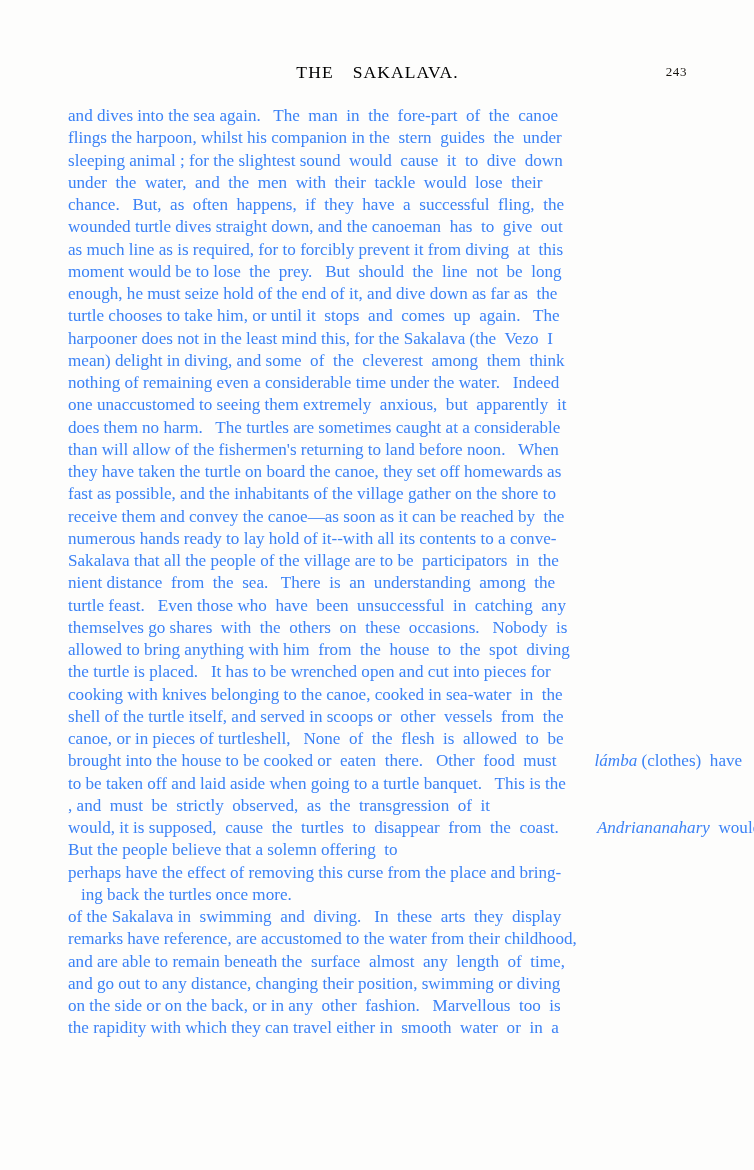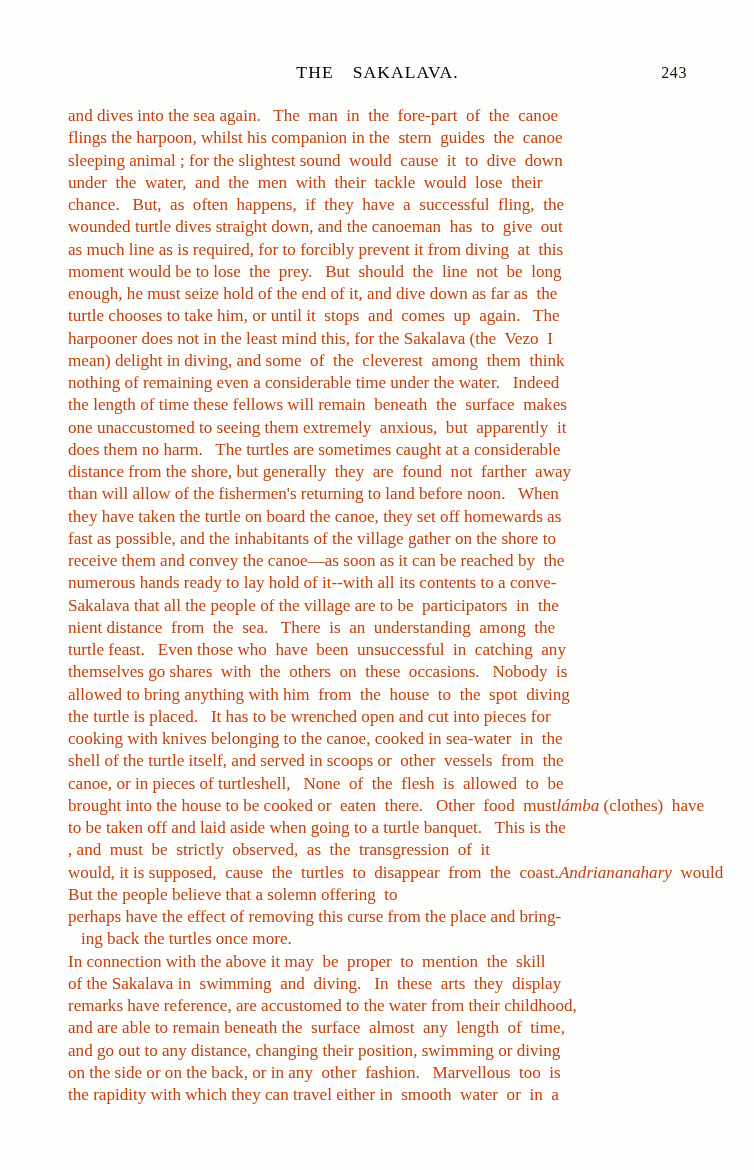--- a/index.html
+++ b/index.html
@@ -34,76 +34,75 @@
     font-size: 17.5px;
     letter-spacing: 1.1px;
     word-spacing: 4px;
     color: #000000;
     white-space: pre;
   }
   .folio {
     position: absolute;
     right: 0;
     top: 2px;
-    font-size: 16px;
+    font-size: 13px;
     letter-spacing: 0.6px;
     color: #18140f;
   }
   
   .textblock {
     position: absolute;
     top: 105px;
     left: 68px;
     width: 620px;
   }
   .line {
     height: 22.25px;
     font-size: 17.1px;
     line-height: 22.25px;
     white-space: pre;
-    color: #c2410c;
+    color: #3b82f6;
     text-rendering: optimizeLegibility;
   }
   
   .line i {
     font-style: italic;
+    margin-left: 38px;
   }
   .indent {
     display: inline-block;
     width: 13px;
   }
 </style>
 </head>
 <body>
 
 <div class="page">
 
   <div class="running-head">
     <div class="head-title">THE  SAKALAVA.</div>
     <div class="folio">243</div>
   </div>
 
   <div class="textblock">
     <div class="line">and dives into the sea again.   The  man  in  the  fore-part  of  the  canoe</div>
-    <div class="line">flings the harpoon, whilst his companion in the  stern  guides  the  canoe</div>
+    <div class="line">flings the harpoon, whilst his companion in the  stern  guides  the  under</div>
     <div class="line">sleeping animal ; for the slightest sound  would  cause  it  to  dive  down</div>
     <div class="line">under  the  water,  and  the  men  with  their  tackle  would  lose  their</div>
     <div class="line">chance.   But,  as  often  happens,  if  they  have  a  successful  fling,  the</div>
     <div class="line">wounded turtle dives straight down, and the canoeman  has  to  give  out</div>
     <div class="line">as much line as is required, for to forcibly prevent it from diving  at  this</div>
     <div class="line">moment would be to lose  the  prey.   But  should  the  line  not  be  long</div>
     <div class="line">enough, he must seize hold of the end of it, and dive down as far as  the</div>
     <div class="line">turtle chooses to take him, or until it  stops  and  comes  up  again.   The</div>
     <div class="line">harpooner does not in the least mind this, for the Sakalava (the  Vezo  I</div>
     <div class="line">mean) delight in diving, and some  of  the  cleverest  among  them  think</div>
     <div class="line">nothing of remaining even a considerable time under the water.   Indeed</div>
-    <div class="line">the length of time these fellows will remain  beneath  the  surface  makes</div>
     <div class="line">one unaccustomed to seeing them extremely  anxious,  but  apparently  it</div>
     <div class="line">does them no harm.   The turtles are sometimes caught at a considerable</div>
-    <div class="line">distance from the shore, but generally  they  are  found  not  farther  away</div>
     <div class="line">than will allow of the fishermen's returning to land before noon.   When</div>
     <div class="line">they have taken the turtle on board the canoe, they set off homewards as</div>
     <div class="line">fast as possible, and the inhabitants of the village gather on the shore to</div>
     <div class="line">receive them and convey the canoe—as soon as it can be reached by  the</div>
     <div class="line">numerous hands ready to lay hold of it--with all its contents to a conve-</div>
     <div class="line">Sakalava that all the people of the village are to be  participators  in  the</div>
     <div class="line">nient distance  from  the  sea.   There  is  an  understanding  among  the</div>
     <div class="line">turtle feast.   Even those who  have  been  unsuccessful  in  catching  any</div>
     <div class="line">themselves go shares  with  the  others  on  these  occasions.   Nobody  is</div>
     <div class="line">allowed to bring anything with him  from  the  house  to  the  spot  diving</div>
@@ -119,21 +118,20 @@
 
     <div class="line">, and  must  be  strictly  observed,  as  the  transgression  of  it</div>
 
     <div class="line"><span>would, it is supposed,  cause  the  turtles  to  disappear  from  the  coast.</span><i>Andriananahary</i><span>  would</span></div>
 
     <div class="line">But the people believe that a solemn offering  to  </div>
     <div class="line">perhaps have the effect of removing this curse from the place and bring-</div>
 
     <div class="line"><span class="indent"></span><span>ing back the turtles once more.</span></div>
 
-    <div class="line">In connection with the above it may  be  proper  to  mention  the  skill</div>
     <div class="line">of the Sakalava in  swimming  and  diving.   In  these  arts  they  display</div>
     <div class="line">remarks have reference, are accustomed to the water from their childhood,</div>
     <div class="line">and are able to remain beneath the  surface  almost  any  length  of  time,</div>
     <div class="line">and go out to any distance, changing their position, swimming or diving</div>
     <div class="line">on the side or on the back, or in any  other  fashion.   Marvellous  too  is</div>
     <div class="line">the rapidity with which they can travel either in  smooth  water  or  in  a</div>
 
   </div>
 
 </div>

